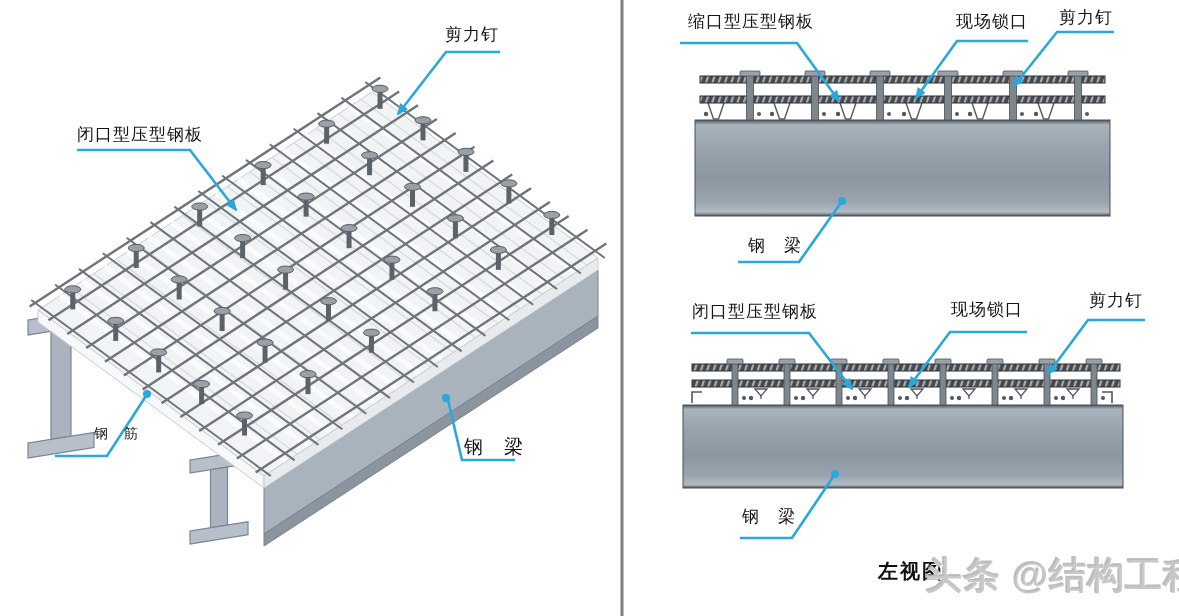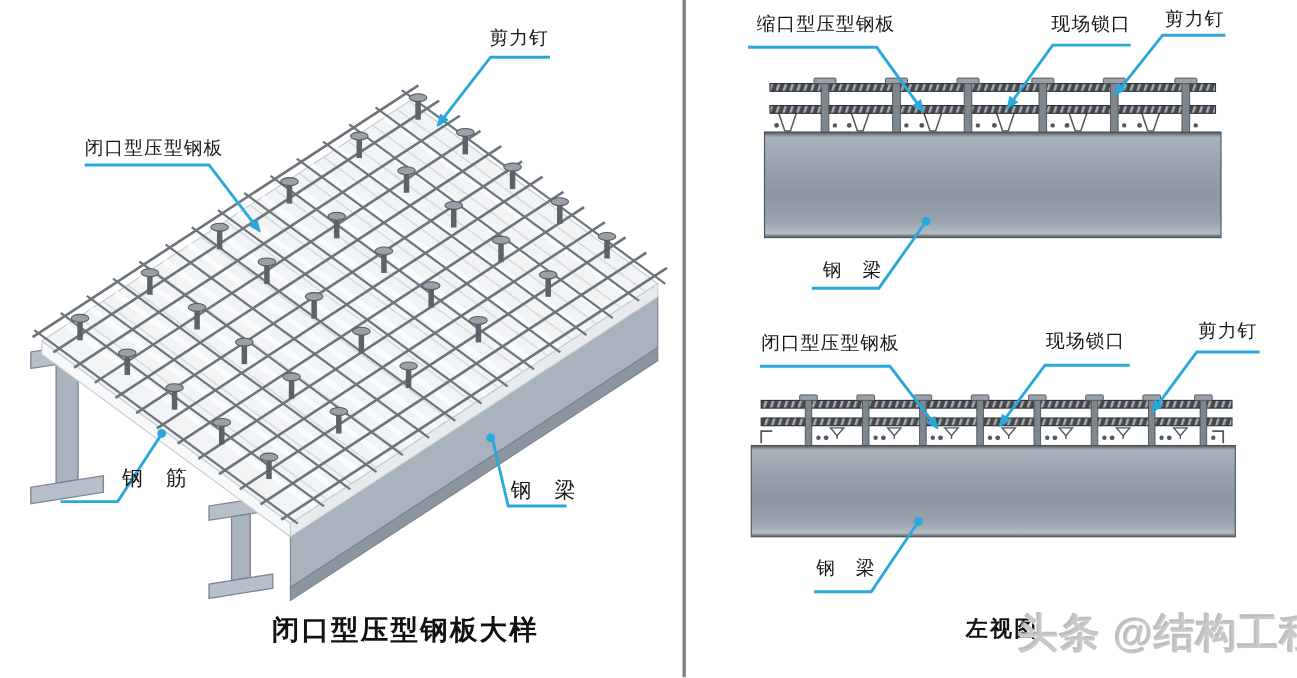--- a/index.html
+++ b/index.html
@@ -282,29 +282,28 @@
     <g fill="#29a8dc" stroke="none">
       <circle cx="147" cy="394" r="4"></circle>
       <circle cx="446" cy="398" r="4"></circle>
       <circle cx="842" cy="201" r="4"></circle>
       <circle cx="835" cy="474" r="4"></circle>
     </g>
   </svg>
 
   <div class="lbl" style="left:445px;top:24px;"><span>剪力钉</span></div>
   <div class="lbl" style="left:77px;top:124px;"><span>闭口型压型钢板</span></div>
-  <div class="lbl" style="left:111px;top:424px;font-size:19px;"><span>钢　筋</span></div>
+  <div class="lbl" style="left:94px;top:424px;font-size:14px;"><span>钢　筋</span></div>
   <div class="lbl" style="left:464px;top:435px;font-size:19px;"><span>钢　梁</span></div>
 
   <div class="lbl" style="left:688px;top:11px;"><span>缩口型压型钢板</span></div>
   <div class="lbl" style="left:956px;top:11px;"><span>现场锁口</span></div>
   <div class="lbl" style="left:1059px;top:7px;"><span>剪力钉</span></div>
   <div class="lbl" style="left:748px;top:235px;"><span>钢　梁</span></div>
 
   <div class="lbl" style="left:692px;top:301px;"><span>闭口型压型钢板</span></div>
   <div class="lbl" style="left:951px;top:299px;"><span>现场锁口</span></div>
   <div class="lbl" style="left:1089px;top:290px;"><span>剪力钉</span></div>
   <div class="lbl" style="left:742px;top:506px;"><span>钢　梁</span></div>
 
-  <div class="caption caption-left"><span>闭口型压型钢板大样</span></div>
   <div class="caption caption-right"><span>左视图</span></div>
   <div class="watermark"><span>头条 @结构工程</span></div>
 </div>
 
 </body></html>

